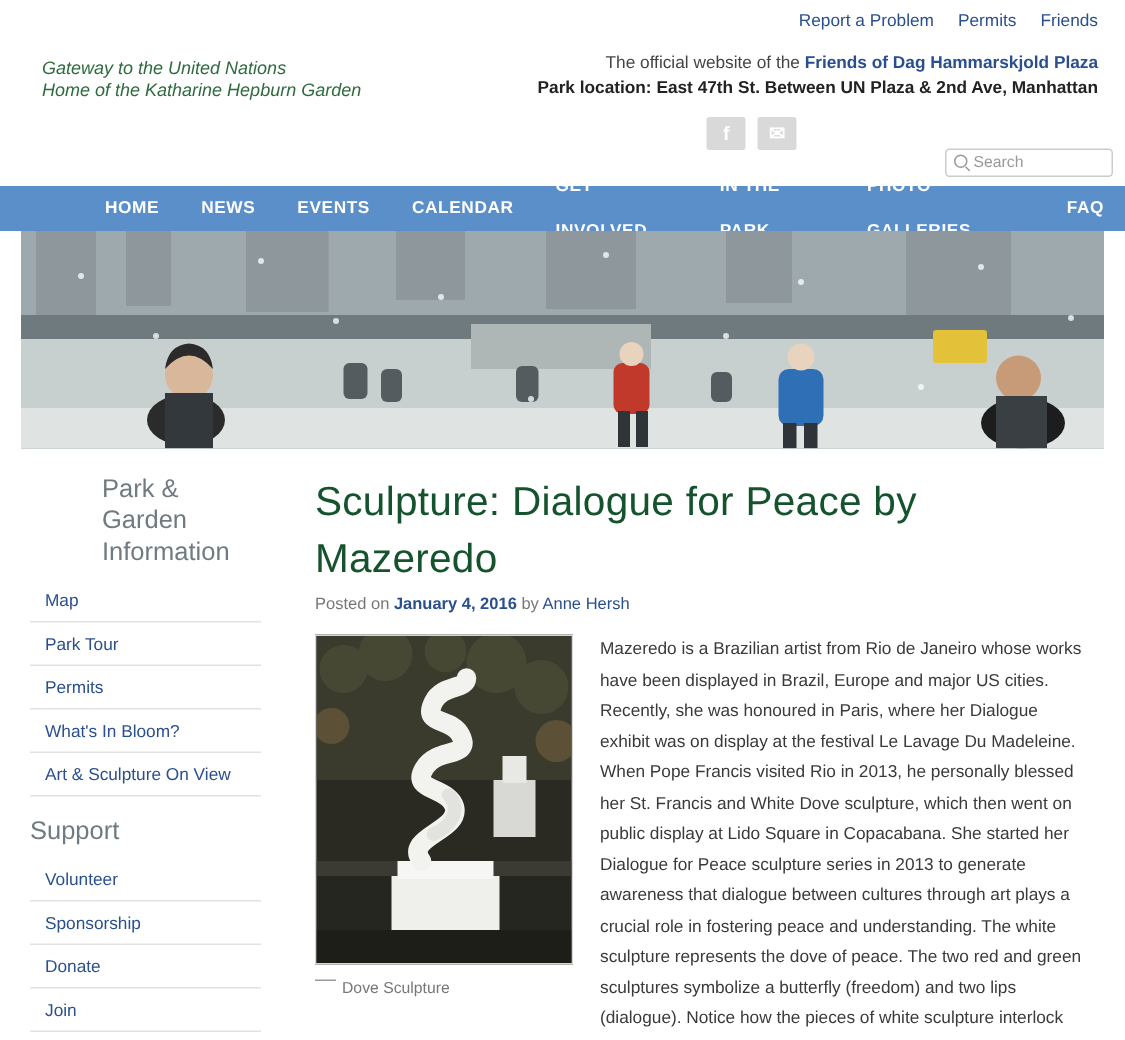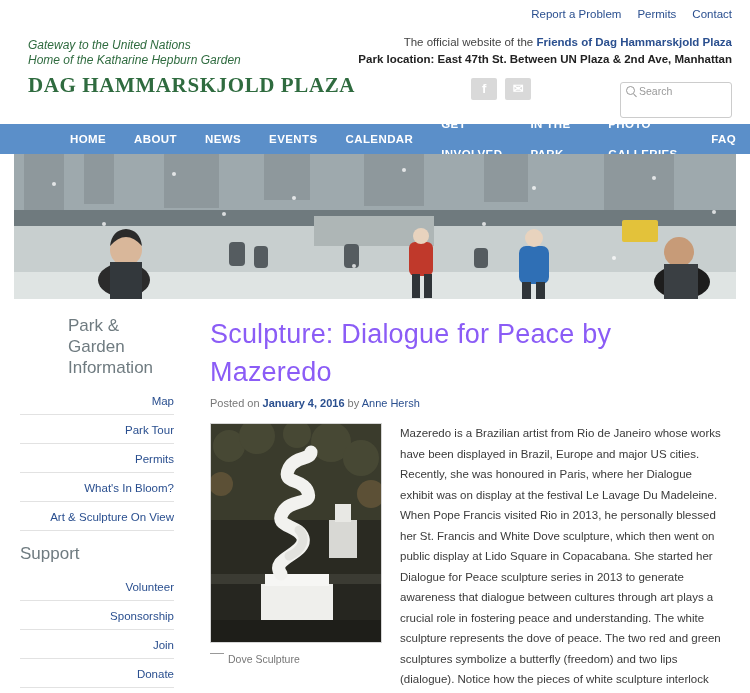--- a/index.html
+++ b/index.html
@@ -92,24 +92,24 @@
     background: #d9d9d9;
     color: #fff;
     font-size: 13px;
     line-height: 22px;
     text-align: center;
     border-radius: 2px;
     font-weight: bold;
   }
   .searchbox {
     position: absolute;
-    right: 18px;
+    right: 8px;
     bottom: 6px;
     width: 112px;
-    height: 36px;
+    height: 19px;
     border: 1px solid #ccc;
     border-radius: 3px;
     font-size: 10.5px;
     color: #999;
     padding: 0 6px 0 18px;
     background: #fff;
     line-height: 17px;
   }
   .searchbox .mag {
     position: absolute;
@@ -174,37 +174,36 @@
     color: #6f7b80;
     font-weight: normal;
     line-height: 21px;
     margin: 12px 0 8px 0;
   }
   .sb-h.first { margin-top: 2px; margin-left: 48px; }
   .sb-list { list-style: none; margin: 0; padding: 0; }
   .sb-list li {
     border-bottom: 1px solid #e2e2e2;
     padding: 5px 0 5px 10px;
-    text-align: right;
   }
   .sb-list li a {
     color: #2a4f8f;
     font-size: 11.5px;
     text-decoration: none;
   }
 
   .main {
     flex: 1;
     padding: 16px 10px 0 24px;
     min-width: 0;
   }
   h1.post-title {
     font-size: 27px;
     font-weight: normal;
-    color: #8b5cf6;
+    color: #14532d;
     line-height: 38px;
     margin: 0 0 6px 0;
     letter-spacing: .2px;
   }
   .meta {
     font-size: 11px;
     color: #777;
     margin-bottom: 14px;
   }
   .meta a { color: #2a4f8f; text-decoration: none; }
@@ -247,30 +246,29 @@
     color: #3a3a3a;
     text-align: left;
   }
 </style>
 </head>
 <body>
 
 <div class="topbar">
   <a href="#">Report a Problem</a>
   <a href="#">Permits</a>
-  <a href="#">Contact</a>
+  <a href="#">Friends</a>
 </div>
 
 <div class="header">
 
 
   <div class="brand">
     <div class="tag1">Gateway to the United Nations</div>
     <div class="tag2">Home of the Katharine Hepburn Garden</div>
-    <div class="title">DAG HAMMARSKJOLD PLAZA</div>
   </div>
 
   <div class="header-right">
     <div class="official">
       <span>The official website of the </span><b>Friends of Dag Hammarskjold Plaza</b>
     </div>
     <div class="location">Park location: East 47th St. Between UN Plaza &amp; 2nd Ave, Manhattan</div>
     <div class="social-row">
       <div class="sbtn">f</div>
       <div class="sbtn">✉</div>
@@ -278,21 +276,20 @@
   </div>
 
   <div class="searchbox">
     <span class="mag"></span>
     <span>Search</span>
   </div>
 </div>
 
 <div class="nav">
   <a href="#">HOME</a>
-  <a href="#">ABOUT</a>
   <a href="#">NEWS</a>
   <a href="#">EVENTS</a>
   <a href="#">CALENDAR</a>
   <a href="#">GET INVOLVED</a>
   <a href="#">IN THE PARK</a>
   <a href="#">PHOTO GALLERIES</a>
   <a href="#">FAQ</a>
 </div>
 
 <div class="hero">
@@ -370,22 +367,22 @@
       <li><a href="#">Park Tour</a></li>
       <li><a href="#">Permits</a></li>
       <li><a href="#">What's In Bloom?</a></li>
       <li><a href="#">Art &amp; Sculpture On View</a></li>
     </ul>
 
     <div class="sb-h">Support</div>
     <ul class="sb-list">
       <li><a href="#">Volunteer</a></li>
       <li><a href="#">Sponsorship</a></li>
+      <li><a href="#">Donate</a></li>
       <li><a href="#">Join</a></li>
-      <li><a href="#">Donate</a></li>
     </ul>
 
     <div class="sb-h">Recent News</div>
 
   </div>
 
   <div class="main">
     <h1 class="post-title">Sculpture: Dialogue for Peace by Mazeredo</h1>
     <div class="meta">
       <span>Posted on </span><span class="date">January 4, 2016</span><span> by </span><a href="#">Anne Hersh</a>

